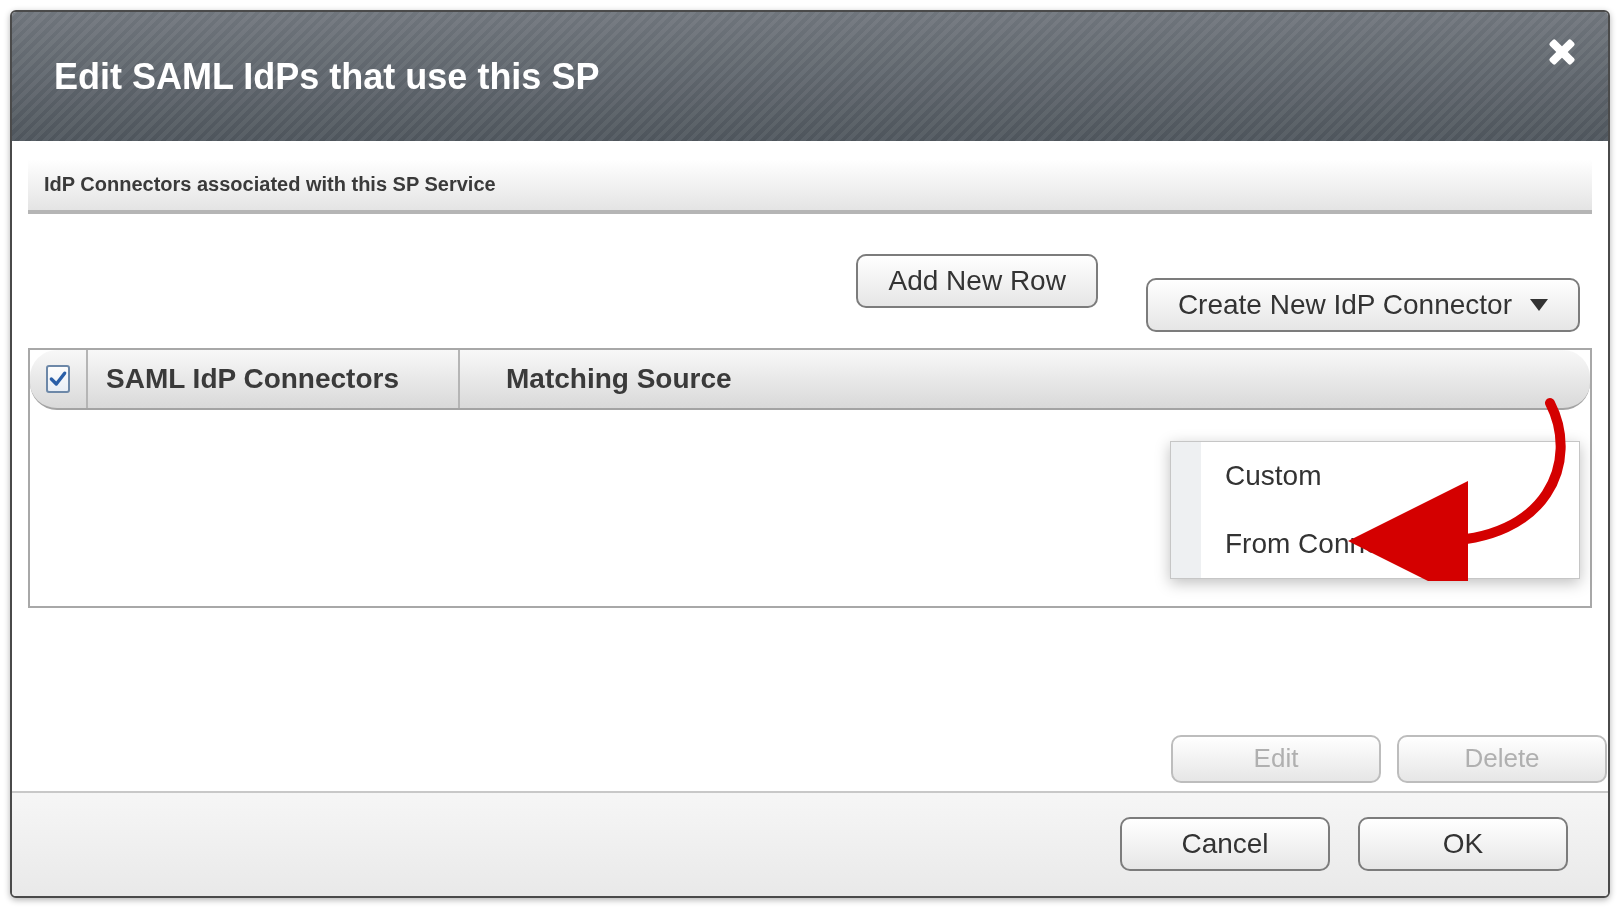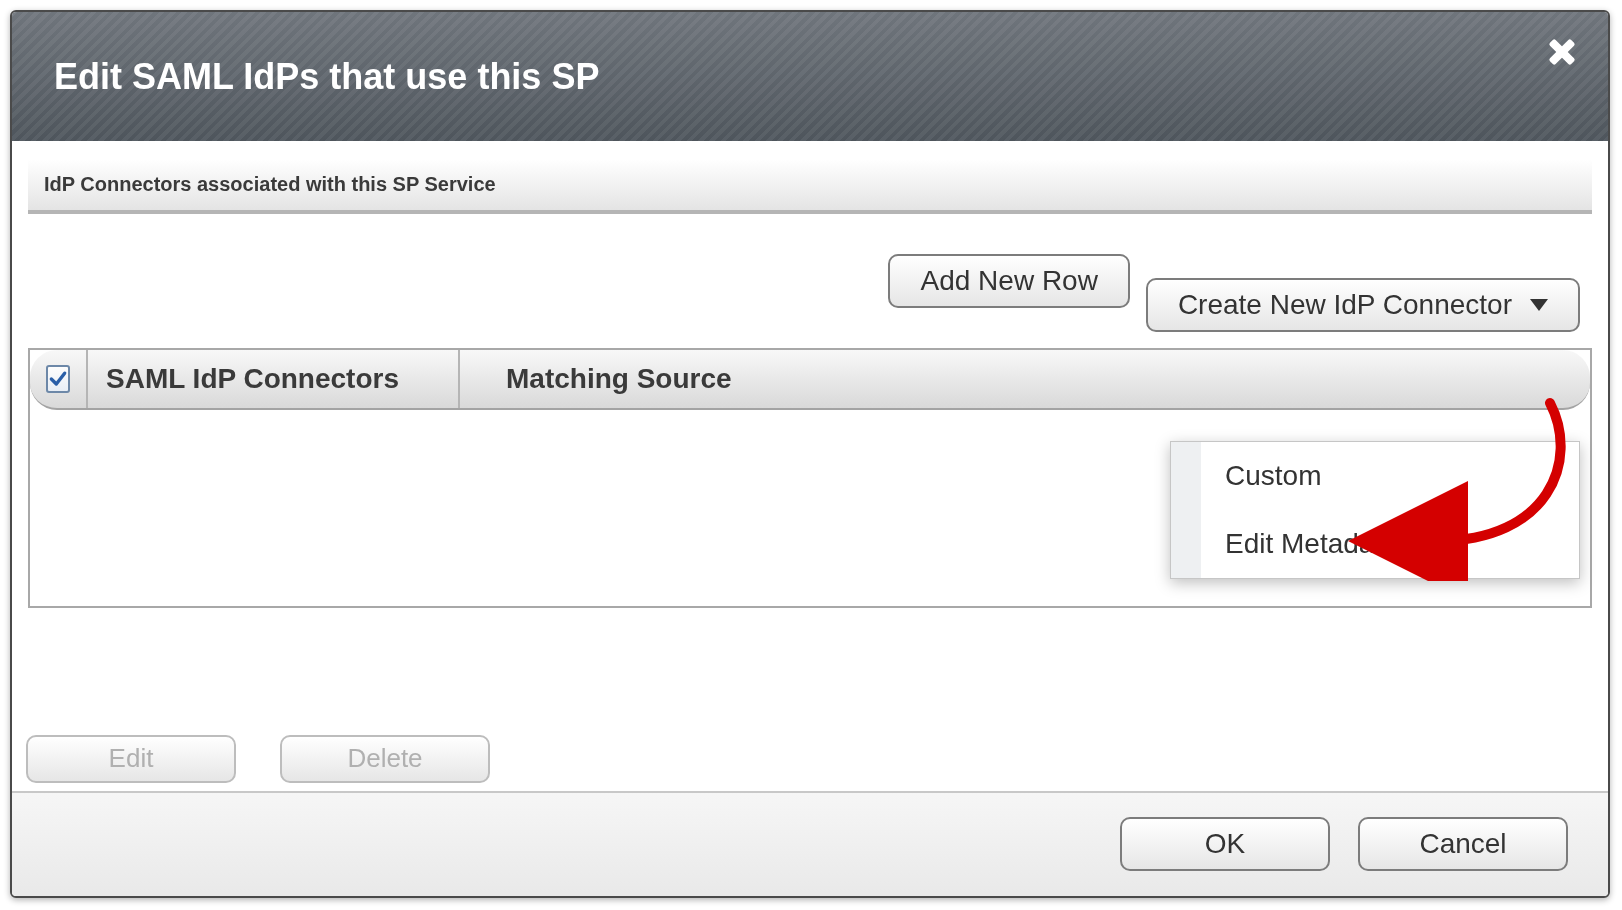--- a/index.html
+++ b/index.html
@@ -57,21 +57,21 @@
   .section-header {
     font-size: 20px;
     font-weight: bold;
     color: #3a3a3a;
     background: linear-gradient(#ffffff, #e4e4e4);
     border-bottom: 4px solid #b5b5b5;
     padding: 14px 16px;
   }
 
   .toolbar {
-    display: flex; justify-content: flex-end; gap: 16px;
+    display: flex; justify-content: flex-end; gap: 48px;
     padding: 40px 12px 16px 12px;
   }
 
   .btn {
     font-size: 28px;
     color: #333;
     background: linear-gradient(#ffffff, #e6e6e6);
     border: 2px solid #7c7c7c;
     border-radius: 10px;
     padding: 8px 30px;
@@ -147,22 +147,23 @@
     position: relative;
     cursor: pointer;
   }
   .dropdown .item .arrow-sub {
     width: 0; height: 0;
     border-top: 10px solid transparent; border-bottom: 10px solid transparent;
     border-left: 14px solid #888;
   }
 
   .lower-actions {
-    display: flex; gap: 44px;
-    padding: 24px 30px 8px 14px;
+    display: flex; gap: 16px;
+    padding: 24px 1px 8px 14px;
+    justify-content: flex-end;
   }
   .lower-actions .btn { width: 210px; }
 
   .footer {
     border-top: 2px solid #c8c8c8;
     background: linear-gradient(#f6f6f6, #e9e9e9);
     height: 106px;
     display: flex; align-items: center; justify-content: flex-end;
     gap: 28px;
     padding: 0 40px;
@@ -219,21 +220,21 @@
         <div class="th col2">Matching Source</div>
       </div>
 
     </div>
 
     <div class="dropdown">
       <div class="item">
         <span>Custom</span>
       </div>
       <div class="item">
-        <span>Edit Metadata</span>
+        <span>From Connector</span>
       </div>
     </div>
 
     <svg class="annotation-arrow" viewBox="0 0 260 190">
       <defs>
         <marker id="ah" markerWidth="14" markerHeight="14" refX="3" refY="6" orient="auto">
           <path d="M0,0 L12,6 L0,12 Z" fill="#d40000"></path>
         </marker>
       </defs>
       <path d="M232,12 C262,70 230,150 120,150" stroke="#d40000" stroke-width="10" fill="none" marker-end="url(#ah)" stroke-linecap="round"></path>
@@ -247,21 +248,21 @@
         <span>Edit</span>
       </button>
       <button class="btn small disabled">
         <span>Delete</span>
       </button>
     </div>
   </div>
 
   <div class="footer">
     <button class="btn">
+      <span>Cancel</span>
+    </button>
+    <button class="btn">
       <span>OK</span>
     </button>
-    <button class="btn">
-      <span>Cancel</span>
-    </button>
   </div>
 
  </div>
 </div>
 
 </body></html>

